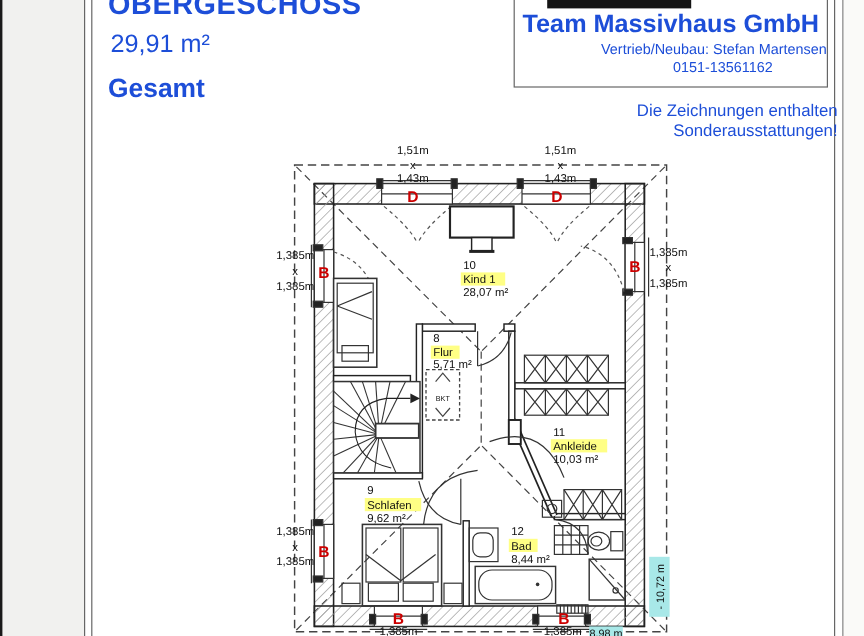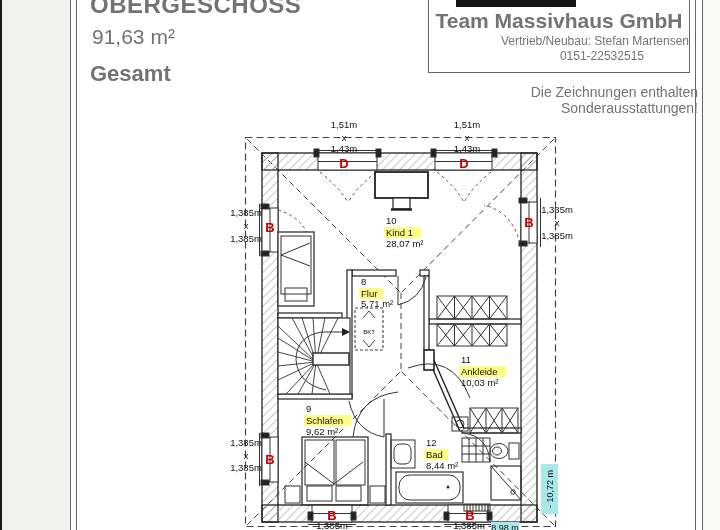--- a/index.html
+++ b/index.html
@@ -1,17 +1,17 @@
 <!DOCTYPE html>
 <html><head>
 <meta charset="utf-8">
 <style>
   html,body{margin:0;padding:0;background:#e8e8e6;}
   .canvas{position:relative;width:720px;height:530px;background:#ffffff;overflow:hidden;
-          font-family:"Liberation Sans",sans-serif;color:#737373;}
+          font-family:"Liberation Sans",sans-serif;color:#1d4ed8;}
   .leftstrip{position:absolute;left:0;top:0;width:70px;height:530px;background:#f1f1ef;}
   .edgeblack{position:absolute;left:0;top:0;width:2px;height:530px;background:#1a1a1a;}
   .vline{position:absolute;top:0;width:1px;height:530px;background:#666;}
   .rightstrip{position:absolute;left:703px;top:0;width:17px;height:530px;background:#fafaf8;}
   .floor-title{position:absolute;left:90px;top:-9px;font-size:24px;font-weight:bold;letter-spacing:.5px;}
   .floor-area{position:absolute;left:92px;top:25px;font-size:21px;}
   .total-label{position:absolute;left:90px;top:61px;font-size:22px;font-weight:bold;}
   .total-area{position:absolute;left:92px;top:93px;font-size:21px;}
   .contactbox{position:absolute;left:428px;top:-12px;width:262px;height:85px;
               border:1.5px solid #666;background:#fff;box-sizing:border-box;text-align:center;}
@@ -35,28 +35,28 @@
 <div class="canvas">
   <div class="leftstrip"></div>
   <div class="edgeblack"></div>
   <div class="vline" style="left:70px"></div>
   <div class="vline" style="left:76px"></div>
   <div class="vline" style="left:695px"></div>
   <div class="vline" style="left:702px"></div>
   <div class="rightstrip"></div>
 
   <div class="floor-title">OBERGESCHOSS</div>
-  <div class="floor-area">91,63 m²</div>
+  <div class="floor-area">29,91 m²</div>
   <div class="total-label">Gesamt</div>
 
   <div class="contactbox">
     <div class="logobar"></div>
     <div class="company">Team Massivhaus GmbH</div>
     <div class="role">Vertrieb/Neubau: Stefan Martensen</div>
-    <div class="phone">0151-22532515</div>
+    <div class="phone">0151-13561162</div>
   </div>
   <div class="notice">Die Zeichnungen enthalten Sonderausstattungen!</div>
 
   <svg width="720" height="530" viewBox="0 0 720 530">
     <defs>
       <pattern id="hatch" width="6" height="6" patternUnits="userSpaceOnUse" patternTransform="rotate(45)">
         <line x1="0" y1="0" x2="0" y2="6" stroke="#999" stroke-width="1.1"></line>
       </pattern>
     </defs>
 

